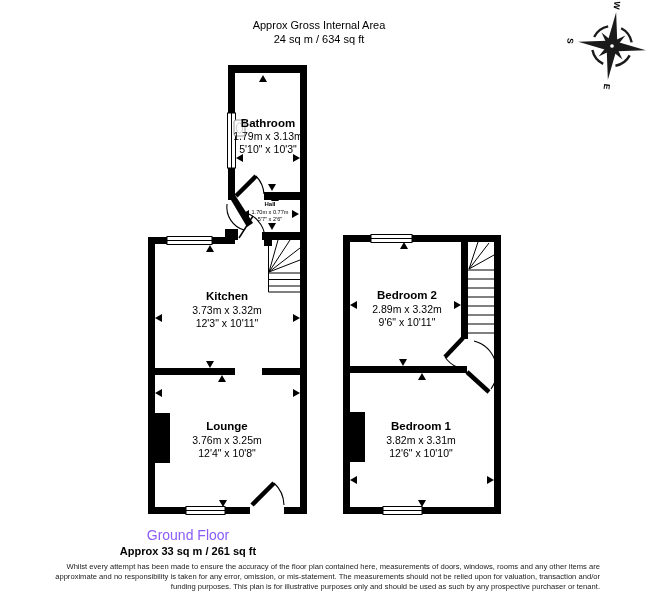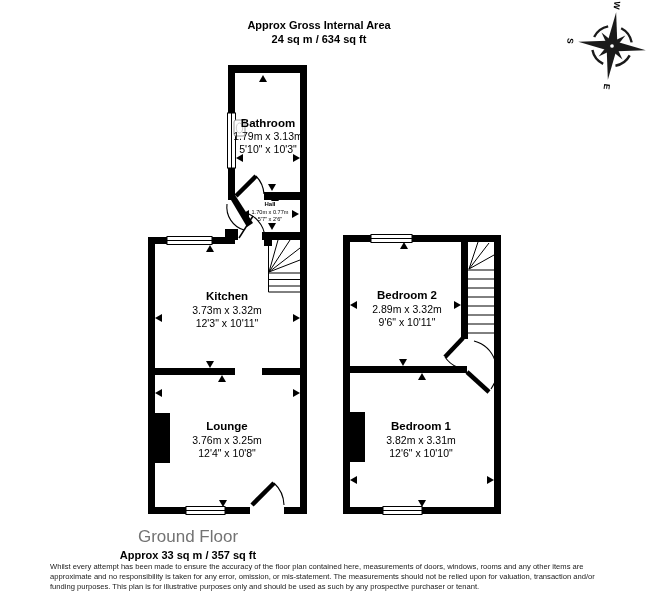--- a/index.html
+++ b/index.html
@@ -1,26 +1,26 @@
 <!DOCTYPE html>
 <html><head>
 <meta charset="utf-8">
 <style>
   html,body{margin:0;padding:0;background:#fff;}
   .page{position:relative;width:650px;height:609px;background:#fff;overflow:hidden;
         font-family:"Liberation Sans",sans-serif;color:#000;}
   .page svg{position:absolute;left:0;top:0;}
   .header{position:absolute;left:0;right:12px;top:19px;text-align:center;
-          font-size:11px;font-weight:bold;line-height:13.5px;}
+          font-size:11px;font-weight:normal;line-height:13.5px;}
   .flabel{position:absolute;text-align:center;}
-  .flabel .fname{font-size:17px;font-weight:400;color:#737373;}
+  .flabel .fname{font-size:14px;font-weight:400;color:#8b5cf6;}
   .flabel .farea{font-size:11px;font-weight:bold;margin-top:2px;}
   .gf{left:108px;width:160px;top:527px;}
   .ff{left:312px;width:155px;top:527px;}
-  .disclaimer{position:absolute;left:50px;right:50px;top:562px;text-align:left;
+  .disclaimer{position:absolute;left:50px;right:50px;top:562px;text-align:right;
               font-size:7.6px;line-height:10px;color:#1a1a1a;}
   
   text{font-family:"Liberation Sans",sans-serif;fill:#000;}
   .rname{font-size:11.5px;font-weight:bold;text-anchor:middle;}
   .rdim{font-size:10.5px;text-anchor:middle;}
   .hname{font-size:6px;font-weight:bold;text-anchor:middle;}
   .hdim{font-size:5.6px;text-anchor:middle;}
   .wall{fill:#000;stroke:none;}
   .winframe{fill:#fff;stroke:#000;stroke-width:1;}
   .thin{stroke:#000;stroke-width:1;fill:none;}
@@ -228,19 +228,19 @@
     </g>
   </svg>
 
   <div class="header">
     <div>Approx Gross Internal Area</div>
     <div>24 sq m / 634 sq ft</div>
   </div>
 
   <div class="flabel gf">
     <div class="fname">Ground Floor</div>
-    <div class="farea">Approx 33 sq m / 357 sq ft</div>
+    <div class="farea">Approx 33 sq m / 261 sq ft</div>
   </div>
   <div class="flabel ff">
   </div>
 
   <div class="disclaimer">Whilst every attempt has been made to ensure the accuracy of the floor plan contained here, measurements of doors, windows, rooms and any other items are approximate and no responsibility is taken for any error, omission, or mis-statement. The measurements should not be relied upon for valuation, transaction and/or funding purposes. This plan is for illustrative purposes only and should be used as such by any prospective purchaser or tenant.</div>
 </div>
 
 </body></html>

